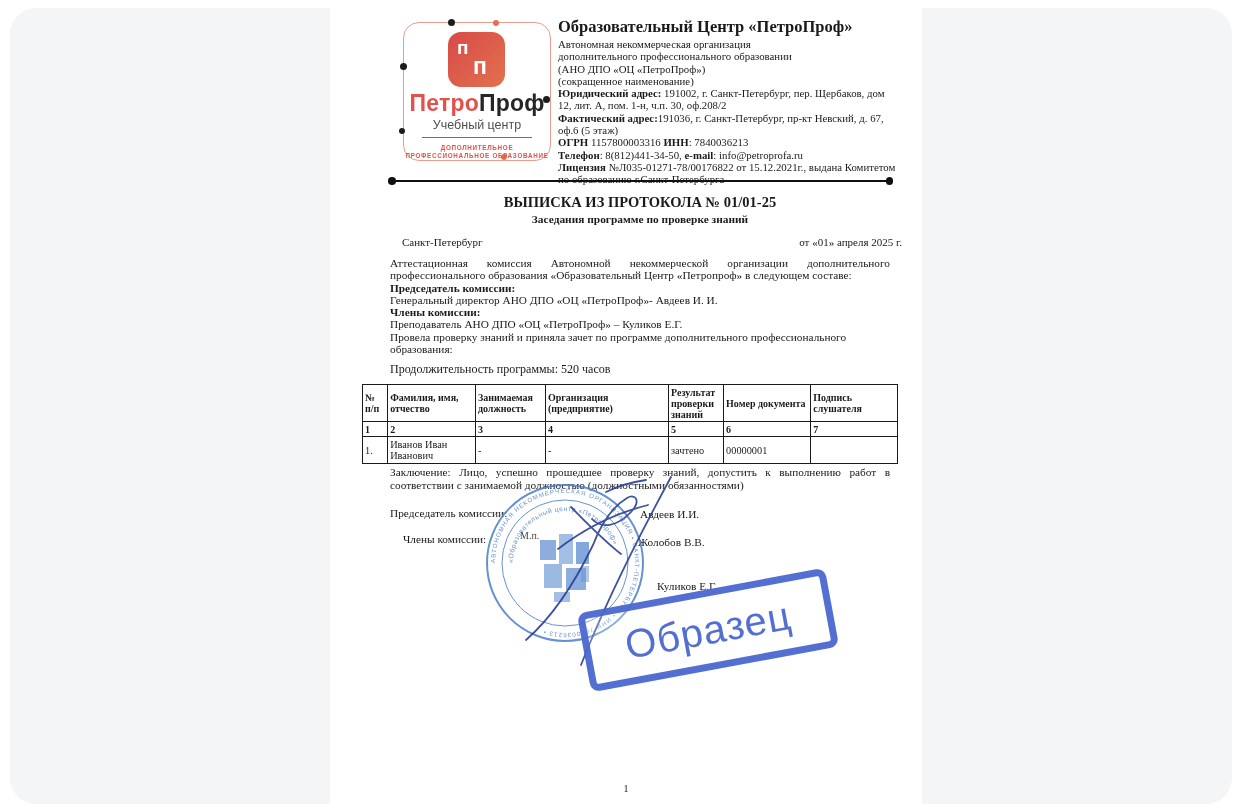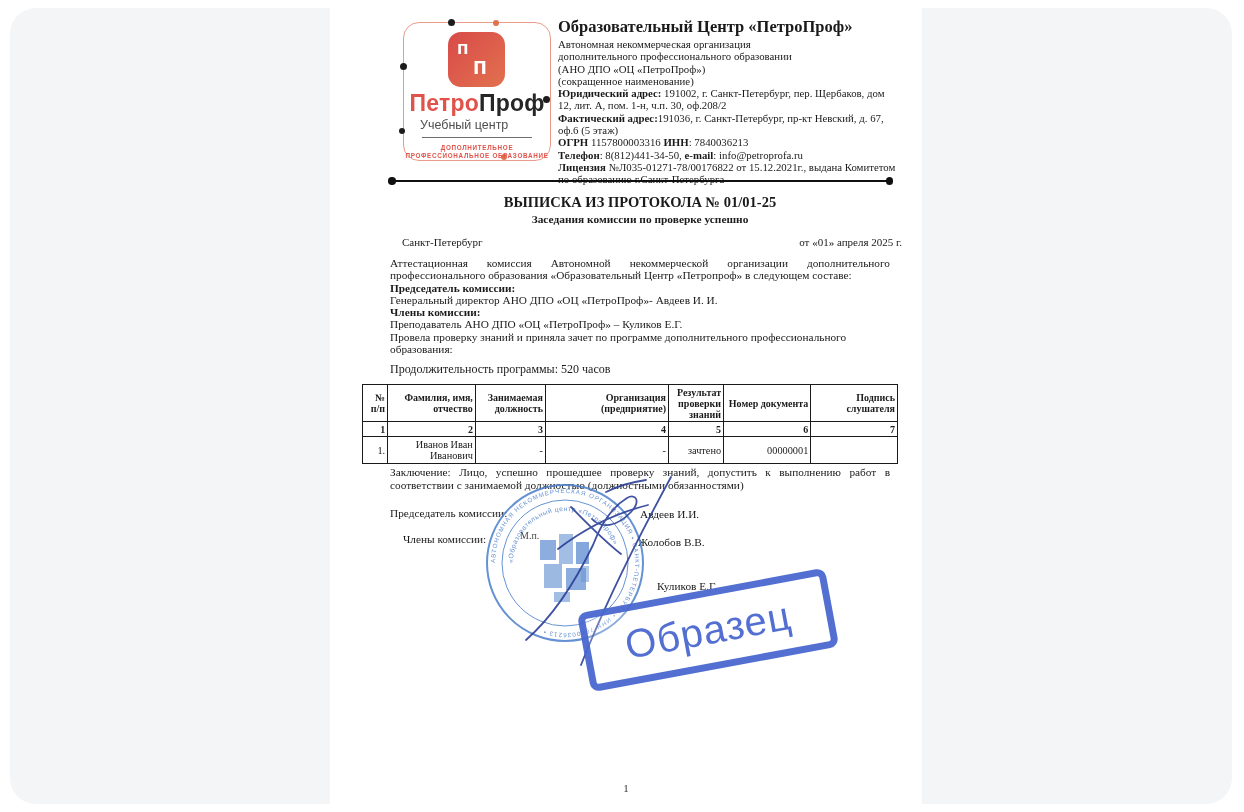--- a/index.html
+++ b/index.html
@@ -12,21 +12,21 @@
     border:1.4px solid #e99c8b;border-radius:16px;font-family:"Liberation Sans",sans-serif;}
   .logo-dot{position:absolute;border-radius:50%;}
   .logo-icon{position:absolute;left:44px;top:9px;width:57px;height:55px;border-radius:13px;
     background:linear-gradient(135deg,#d84a49,#e2714e);}
   .logo-icon .pp1{position:absolute;left:9px;top:5px;color:#fff;font-weight:bold;font-size:19px;}
   .logo-icon .pp2{position:absolute;left:25px;top:21px;color:#fff;font-weight:bold;font-size:23px;}
   .logo-brand{position:absolute;left:0;top:67px;width:100%;text-align:center;
     font-size:23px;font-weight:bold;letter-spacing:0.2px;}
   .logo-brand .b1{color:#e0524a;}
   .logo-brand .b2{color:#262626;}
-  .logo-sub{position:absolute;left:16px;top:95px;width:100%;text-align:left;font-size:12.5px;color:#4f4f4f;}
+  .logo-sub{position:absolute;left:0;top:95px;width:100%;text-align:center;font-size:12.5px;color:#4f4f4f;}
   .logo-line{position:absolute;left:18px;right:18px;top:114px;border-top:1.4px solid #6e6e6e;}
   .logo-tag{position:absolute;left:0;width:100%;text-align:center;color:#e0524a;
     font-size:6.3px;font-weight:bold;letter-spacing:0.7px;}
   .t1{top:121px;} .t2{top:129px;}
 
   
   .org-header{position:absolute;left:228px;top:9px;width:340px;line-height:12.3px;font-size:10.8px;}
   .org-title{font-size:16.5px;font-weight:bold;line-height:19px;margin-bottom:2px;}
   .org-header b{font-weight:bold;}
 
@@ -39,21 +39,21 @@
   .doc-title{position:absolute;left:60px;top:186px;width:500px;text-align:center;font-size:14.5px;font-weight:bold;}
   .doc-subtitle{position:absolute;left:60px;top:205px;width:500px;text-align:center;font-size:11.4px;font-weight:bold;}
   .city-date{position:absolute;left:60px;top:228px;width:500px;display:flex;justify-content:space-between;font-size:11px;padding-left:12px;}
   .body-block{position:absolute;left:60px;top:249px;width:500px;font-size:11.3px;line-height:12.3px;}
   .body-block .just{text-align:justify;}
   .body-block .bold{font-weight:bold;}
   .duration{position:absolute;left:60px;top:354px;width:500px;font-size:12px;}
 
   
   .tbl{position:absolute;left:32px;top:376px;width:536px;border-collapse:collapse;table-layout:fixed;
-    font-size:10px;text-align:right;}
+    font-size:10px;text-align:left;}
   .tbl td{border:1px solid #1a1a1a;padding:1px 2px;vertical-align:middle;line-height:11px;}
   .tbl .hdr td{font-weight:bold;height:34px;}
   .tbl .nums td{font-weight:bold;height:12px;}
   .tbl .data td{height:24px;font-size:10.3px;}
 
   .conclusion{position:absolute;left:60px;top:458px;width:500px;font-size:11.3px;line-height:13px;text-align:justify;}
   .sig-label1{position:absolute;left:60px;top:499px;font-size:11.3px;}
   .sig-label2{position:absolute;left:73px;top:525px;font-size:11.3px;}
   .sig-name1{position:absolute;left:310px;top:500px;font-size:11.3px;}
   .sig-name2{position:absolute;left:308px;top:528px;font-size:11.3px;}
@@ -101,21 +101,21 @@
     <div><b>Юридический адрес:</b><span> 191002, г. Санкт-Петербург, пер. Щербаков, дом 12, лит. А, пом. 1-н, ч.п. 30, оф.208/2</span></div>
     <div><b>Фактический адрес:</b><span>191036, г. Санкт-Петербург, пр-кт Невский, д. 67, оф.6 (5 этаж)</span></div>
     <div><b>ОГРН</b><span> 1157800003316 </span><b>ИНН</b><span>: 7840036213</span></div>
     <div><b>Телефон</b><span>: 8(812)441-34-50, </span><b>e-mail</b><span>: info@petroprofa.ru</span></div>
     <div><b>Лицензия</b><span> №Л035-01271-78/00176822 от 15.12.2021г., выдана Комитетом по образованию г.Санкт-Петербурга</span></div>
   </div>
 
   <div class="divider"></div>
 
   <div class="doc-title">ВЫПИСКА ИЗ ПРОТОКОЛА № 01/01-25</div>
-  <div class="doc-subtitle">Заседания комиссии по проверке успешно</div>
+  <div class="doc-subtitle">Заседания программе по проверке знаний</div>
   <div class="city-date">
     <span>Санкт-Петербург</span>
     <span>от «01» апреля 2025 г.</span>
   </div>
 
   <div class="body-block">
     <div class="just">Аттестационная комиссия Автономной некоммерческой организации дополнительного профессионального образования «Образовательный Центр «Петропроф» в следующем составе:</div>
     <div class="bold">Председатель комиссии:</div>
     <div>Генеральный директор АНО ДПО «ОЦ «ПетроПроф»- Авдеев И. И.</div>
     <div class="bold">Члены комиссии:</div>

